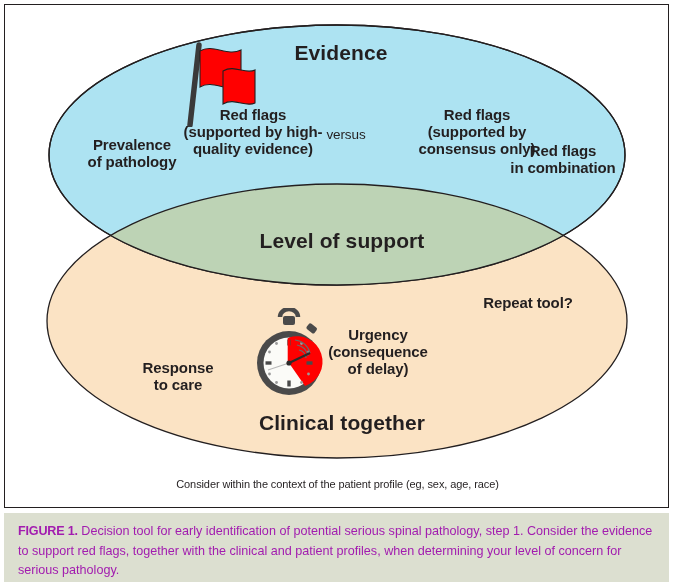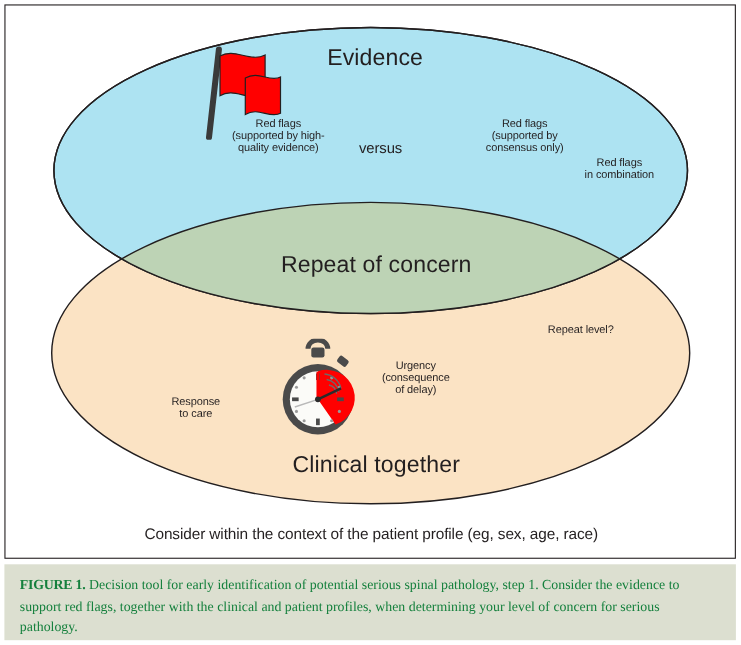--- a/index.html
+++ b/index.html
@@ -41,26 +41,26 @@
   
   .lbl {
     position: absolute;
     text-align: center;
     color: #231f20;
     line-height: 1.12;
     white-space: pre-line;
     letter-spacing: -0.1px;
   }
   .lbl-body {
-    font-size: 10px;
-    font-weight: 400;
+    font-size: 15px;
+    font-weight: 700;
   }
   .lbl-title {
     font-size: 21px;
-    font-weight: 400;
+    font-weight: 700;
     letter-spacing: 0.1px;
   }
   .lbl-versus {
     font-size: 13.5px;
     font-weight: 400;
   }
 
   
   #title-evidence      { left: 236px; top: 36px;  width: 200px; }
   #title-concern       { left: 212px; top: 224px; width: 250px; }
@@ -75,21 +75,21 @@
   #lbl-symptom         { left: 78px;  top: 284px; width: 130px; }
   #lbl-response        { left: 118px; top: 355px; width: 110px; }
   #lbl-urgency         { left: 316px; top: 322px; width: 114px; }
   #lbl-repeat          { left: 450px; top: 290px; width: 146px; }
   #lbl-comorbidities   { left: 430px; top: 368px; width: 146px; }
 
   #lbl-context {
     left: 0px;
     top: 473px;
     width: 665px;
-    font-size: 14px;
+    font-size: 11px;
   }
 
   
   .icon-wrap {
     position: absolute;
   }
   #flag-icon  { left: 178px; top: 36px;  width: 80px; height: 86px; }
   #watch-icon { left: 243px; top: 303px; width: 82px; height: 92px; }
 
   
@@ -99,23 +99,22 @@
     top: 513px;
     width: 665px;
     height: 69px;
     background: #dcdfd0;
     box-sizing: border-box;
     padding: 9px 14px 8px 14px;
   }
   .caption-text {
     font-size: 12.6px;
     line-height: 1.55;
-    color: #15803d;
+    color: #a21caf;
     margin: 0;
-    font-family: Liberation Serif, serif;
   }
   .caption-text .cap-lead {
     font-weight: 700;
     letter-spacing: -0.2px;
   }
 </style>
 </head>
 <body>
 
 <div id="figure-root">
@@ -189,45 +188,47 @@
 
         <line x1="41" y1="55" x2="41" y2="30" stroke="#FF0000" stroke-width="2.6"></line>
         <line x1="41" y1="55" x2="62" y2="45" stroke="#2b2b2b" stroke-width="2.2"></line>
         <line x1="41" y1="55" x2="20" y2="62" stroke="#b9b9b9" stroke-width="1.2"></line>
         <circle cx="41" cy="55" r="2.6" fill="#2b2b2b"></circle>
       </svg>
     </div>
 
     <div class="lbl lbl-title" id="title-evidence">Evidence</div>
 
+    <div class="lbl lbl-body" id="lbl-prevalence">Prevalence
+of pathology</div>
 
     <div class="lbl lbl-body" id="lbl-redflags-high">Red flags
 (supported by high-
 quality evidence)</div>
 
     <div class="lbl lbl-versus" id="lbl-versus">versus</div>
 
     <div class="lbl lbl-body" id="lbl-redflags-cons">Red flags
 (supported by
 consensus only)</div>
 
     <div class="lbl lbl-body" id="lbl-redflags-comb">Red flags
 in combination</div>
 
-    <div class="lbl lbl-title" id="title-concern">Repeat of concern</div>
+    <div class="lbl lbl-title" id="title-concern">Level of support</div>
 
 
     <div class="lbl lbl-body" id="lbl-urgency">Urgency
 (consequence
 of delay)</div>
 
     <div class="lbl lbl-body" id="lbl-response">Response
 to care</div>
 
-    <div class="lbl lbl-body" id="lbl-repeat">Repeat level?</div>
+    <div class="lbl lbl-body" id="lbl-repeat">Repeat tool?</div>
 
 
     <div class="lbl lbl-title" id="title-clinical">Clinical together</div>
 
     <div class="lbl" id="lbl-context">Consider within the context of the patient profile (eg, sex, age, race)</div>
 
   </div>
 
   <div class="caption-band">
     <p class="caption-text"><span class="cap-lead">FIGURE 1.</span><span> Decision tool for early identification of potential serious spinal pathology, step 1. Consider the evidence to support red flags, together with the clinical and patient profiles, when determining your level of concern for serious pathology.</span></p>

